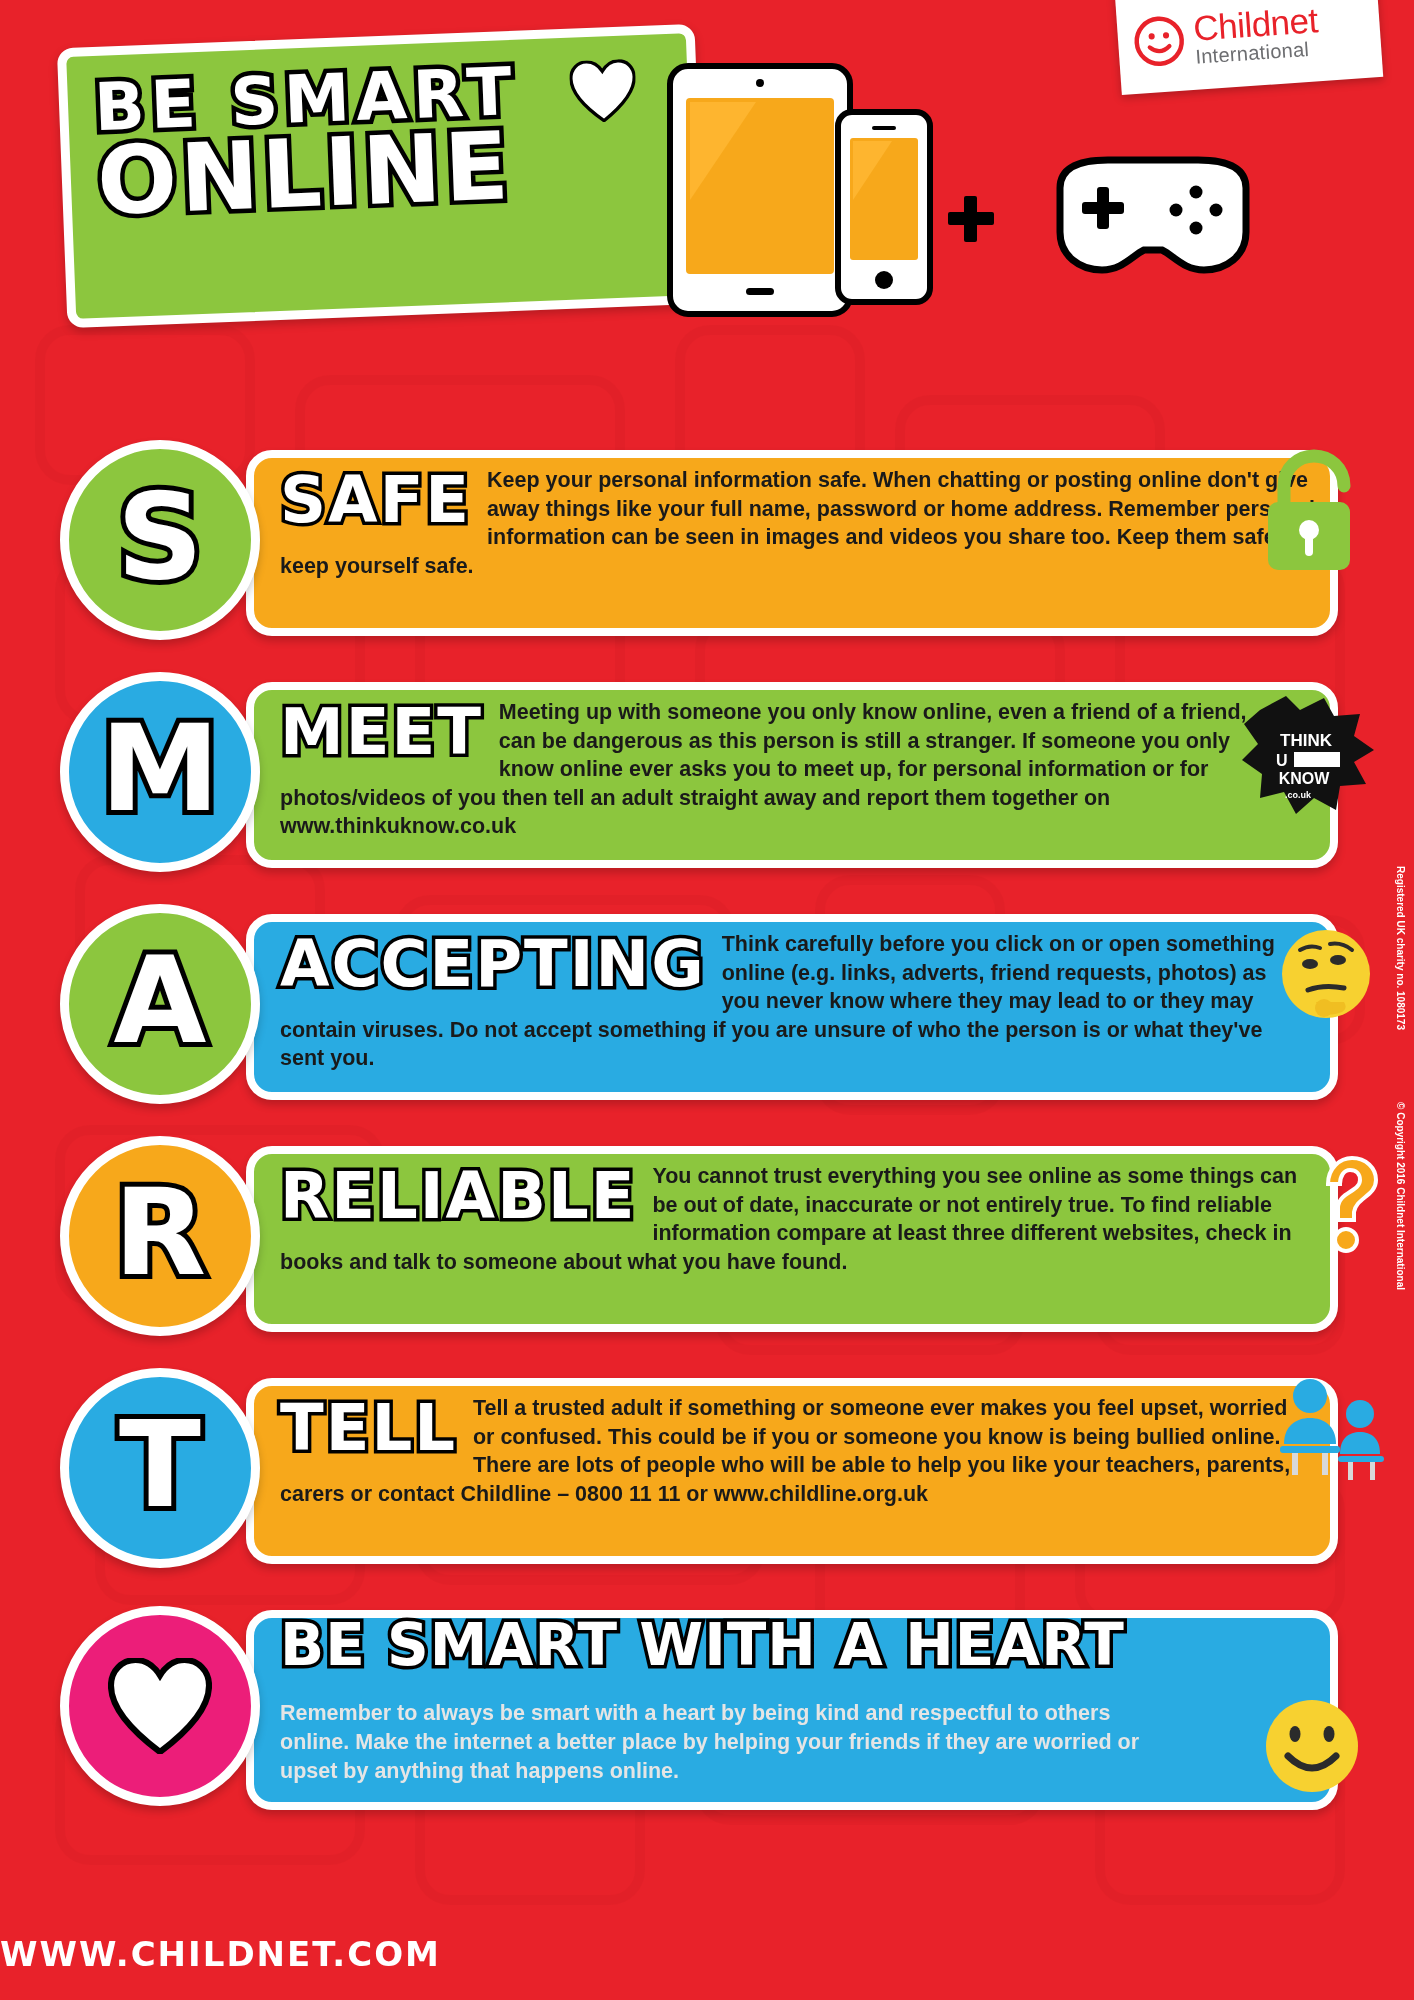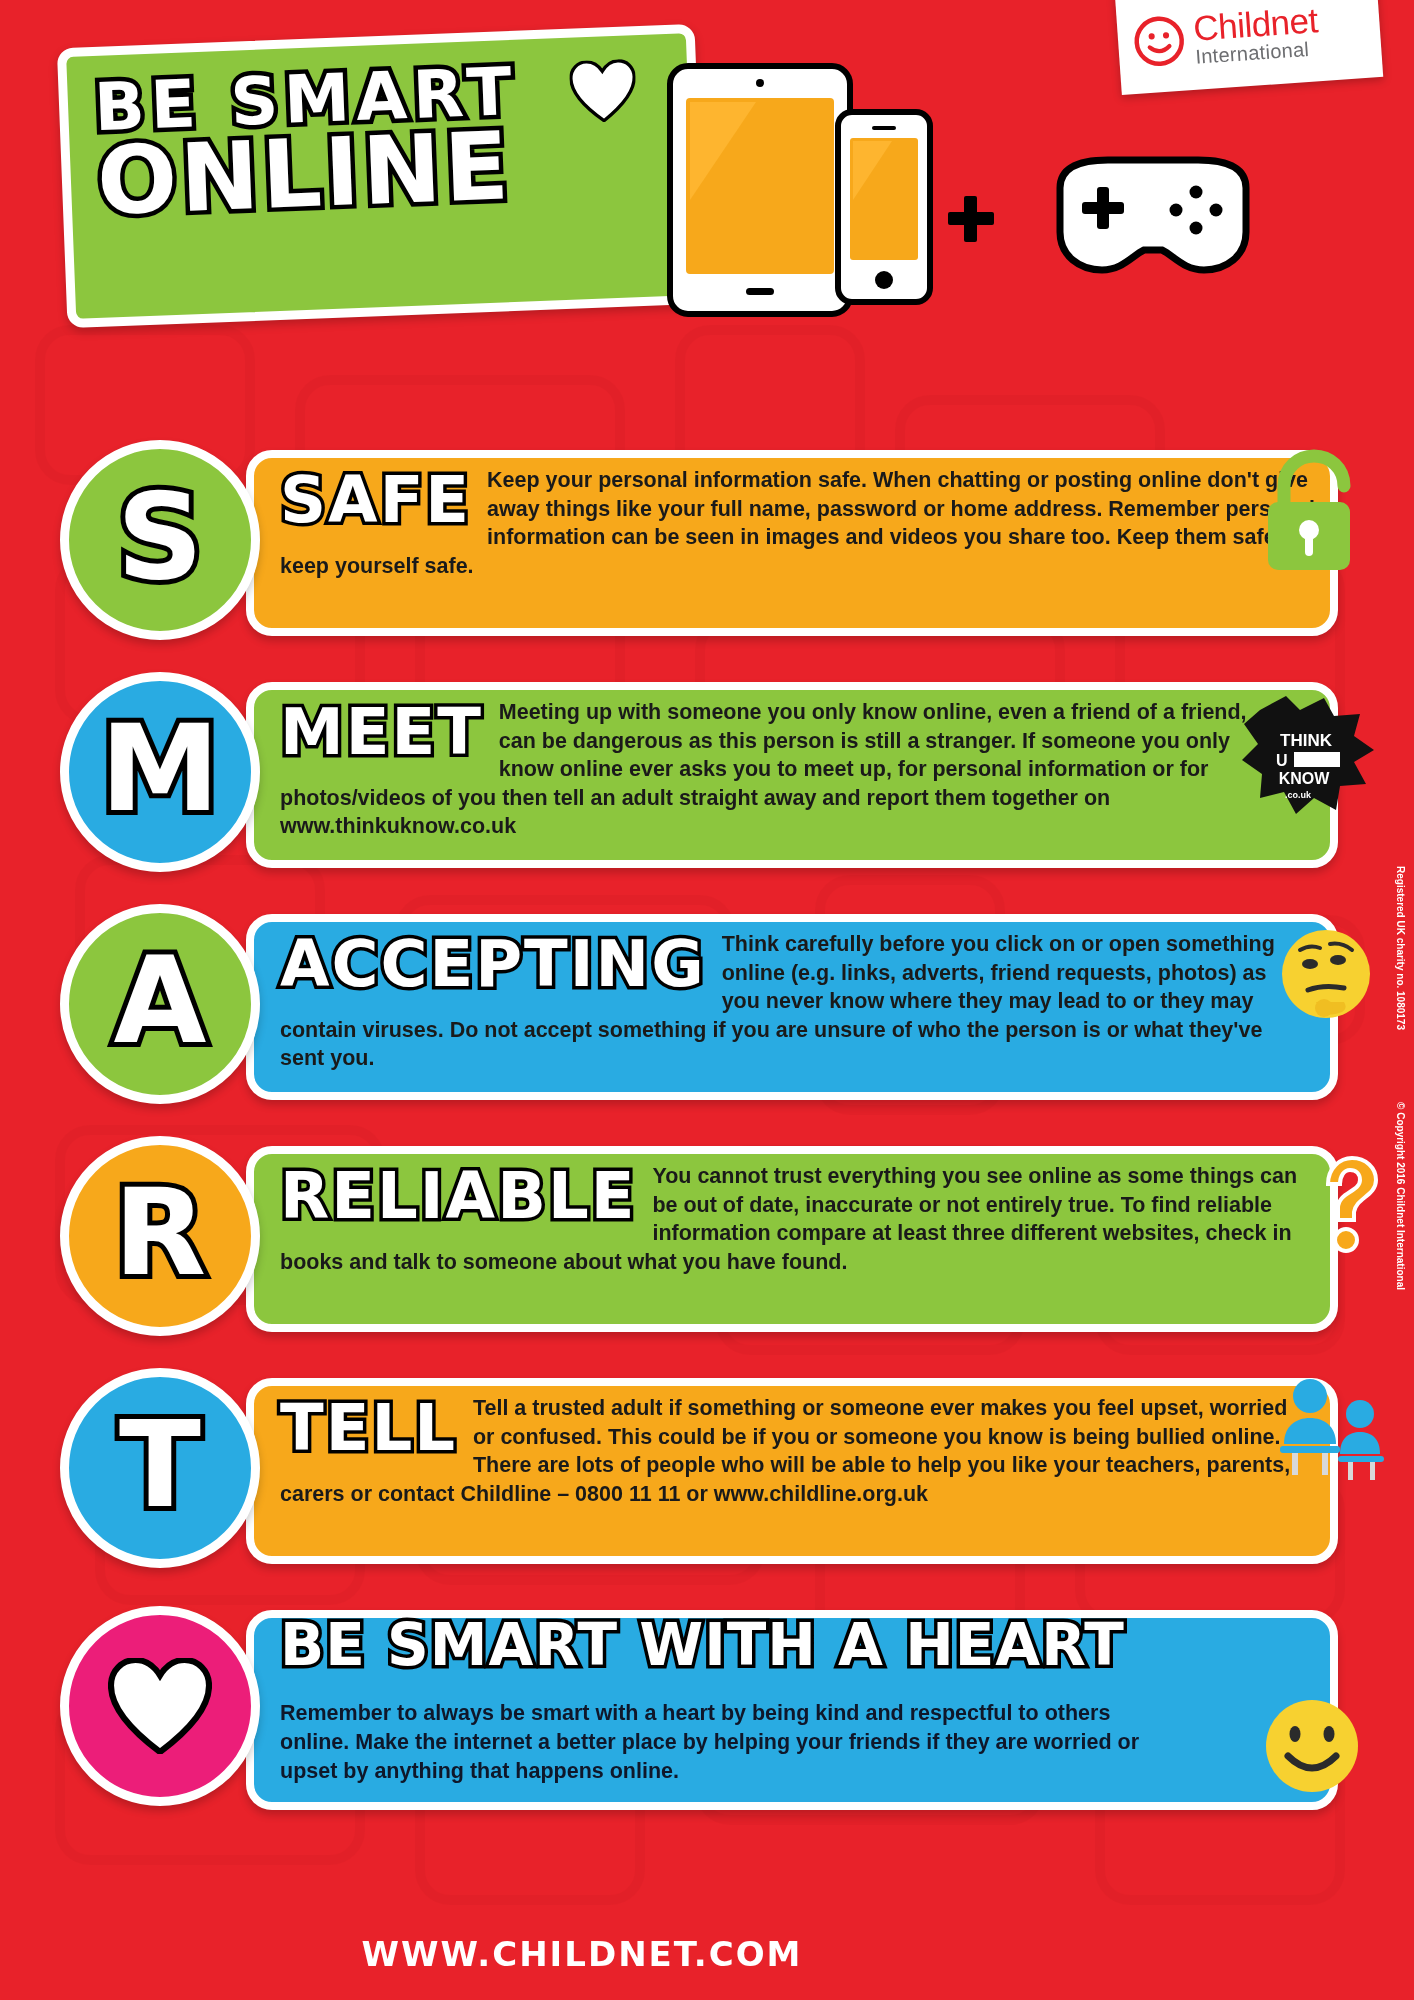--- a/index.html
+++ b/index.html
@@ -214,32 +214,31 @@
     color: #ffffff;
     -webkit-text-stroke: 7px #000;
     paint-order: stroke fill;
     letter-spacing: 1px;
     margin-bottom: 25px;
     line-height: 1;
   }
   .heart-body {
     font-size: 21.5px;
     font-weight: bold;
-    color: #0f172a;
+    color: #e5e5e5;
     line-height: 1.35;
     width: 860px;
   }
 
   
   .footer {
     position: absolute;
     bottom: 26px;
     left: 0;
     width: 1164px;
-    text-align: center;
   }
   .footer-url {
     font-family: "DejaVu Sans", sans-serif;
     font-weight: bold;
     font-size: 34px;
     color: #ffffff;
     letter-spacing: 2px;
   }
 
   .side-copy {

